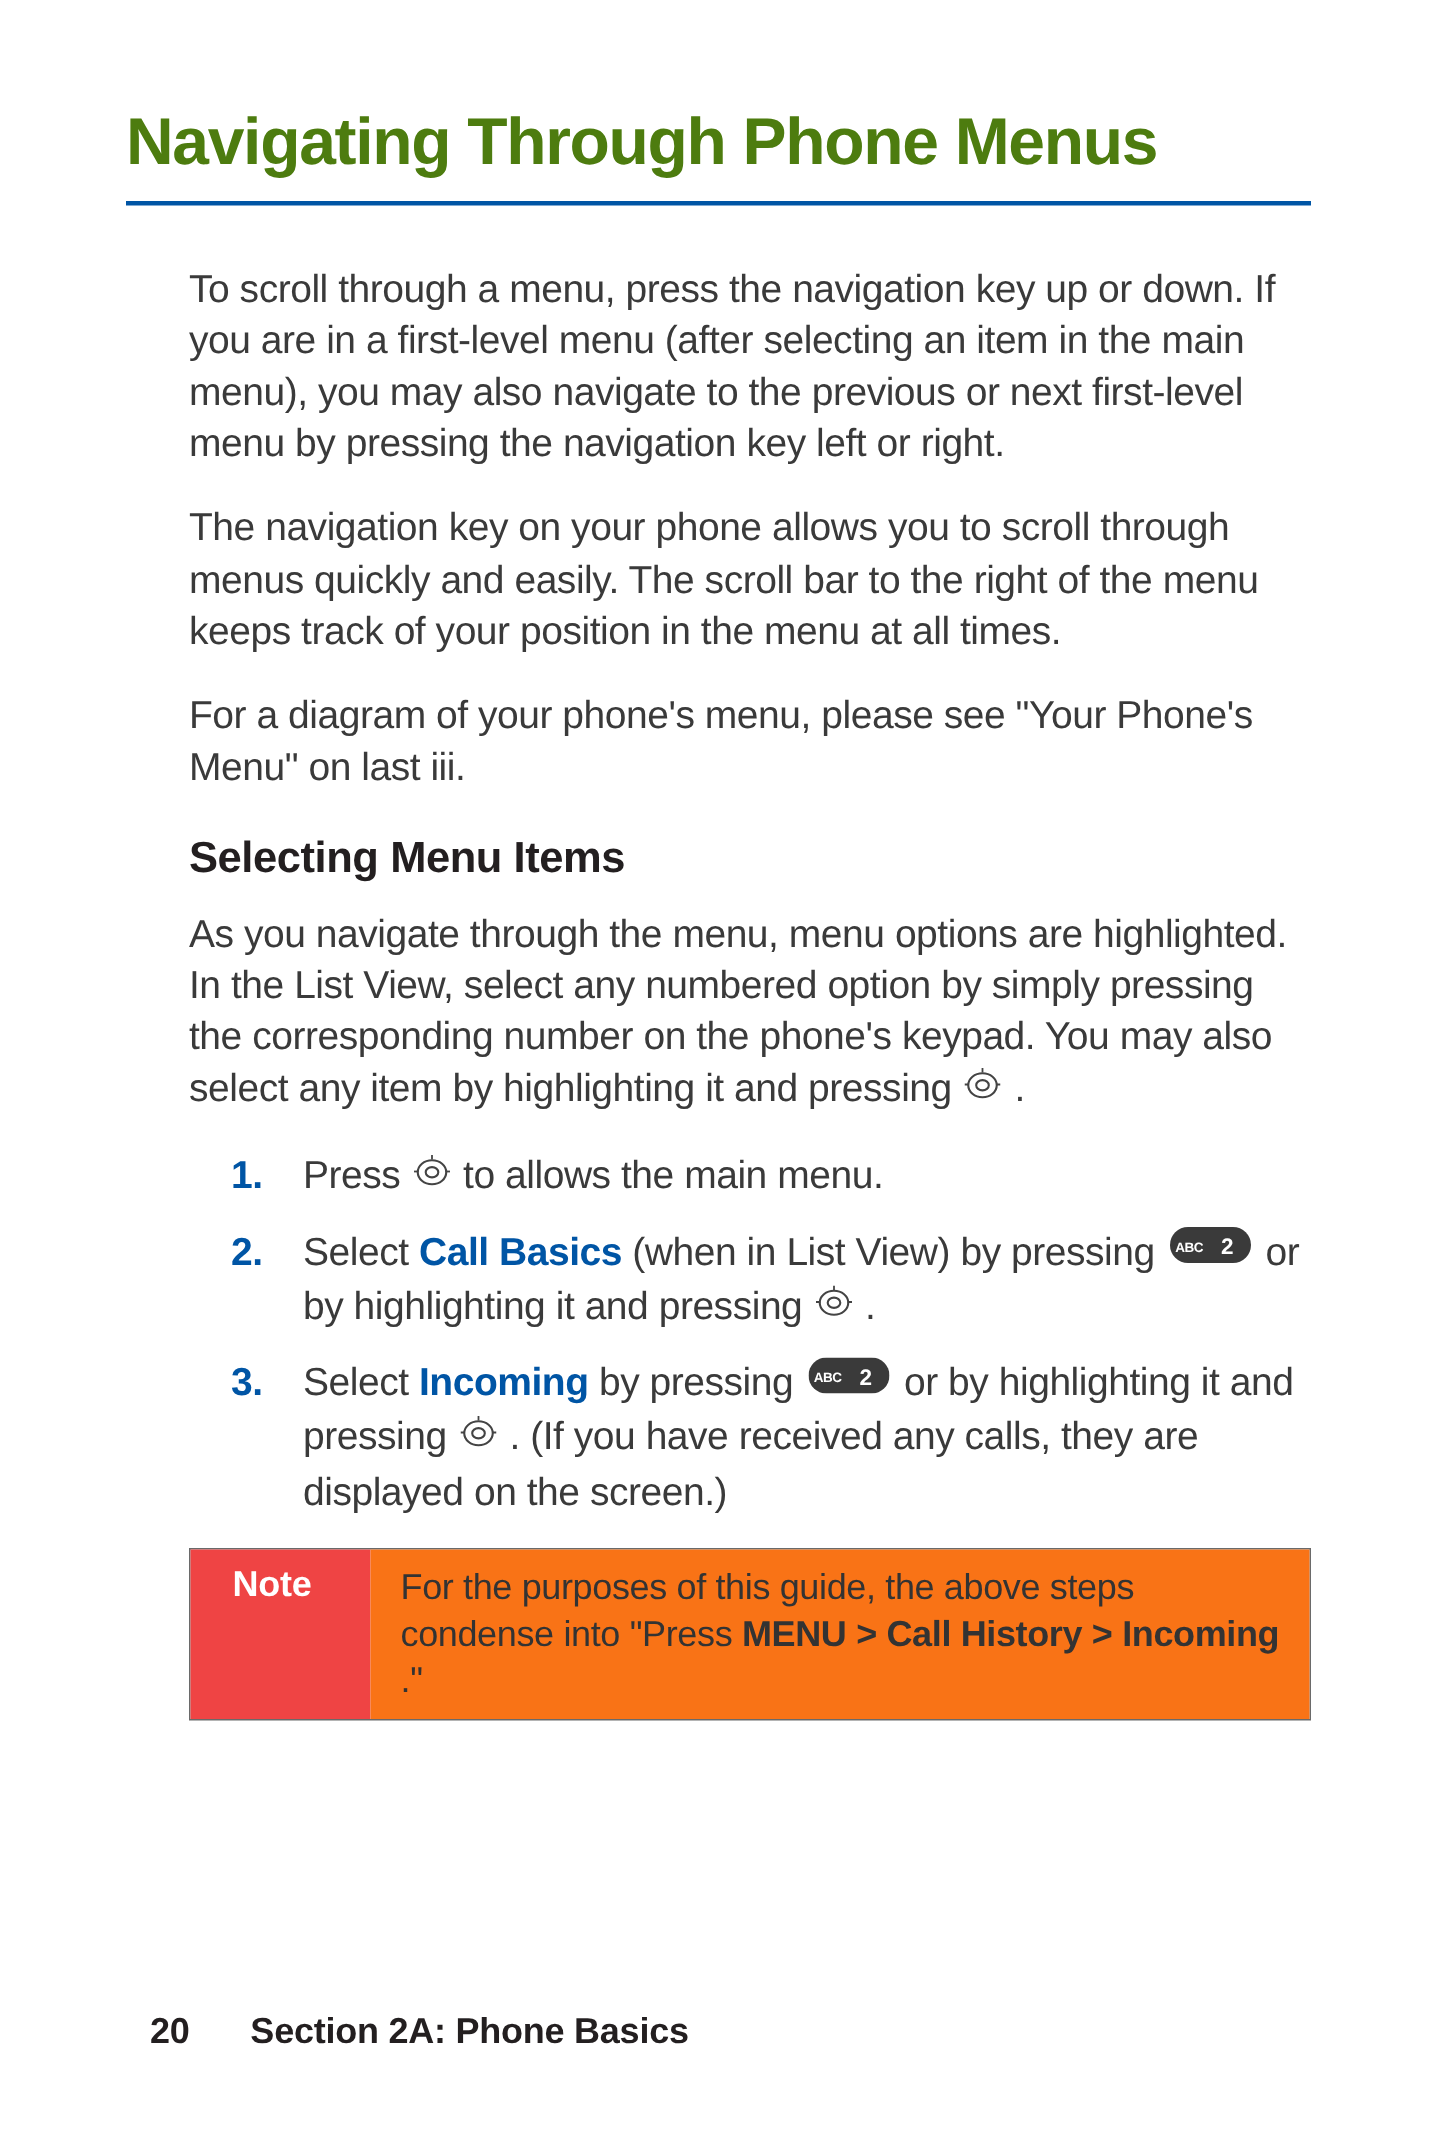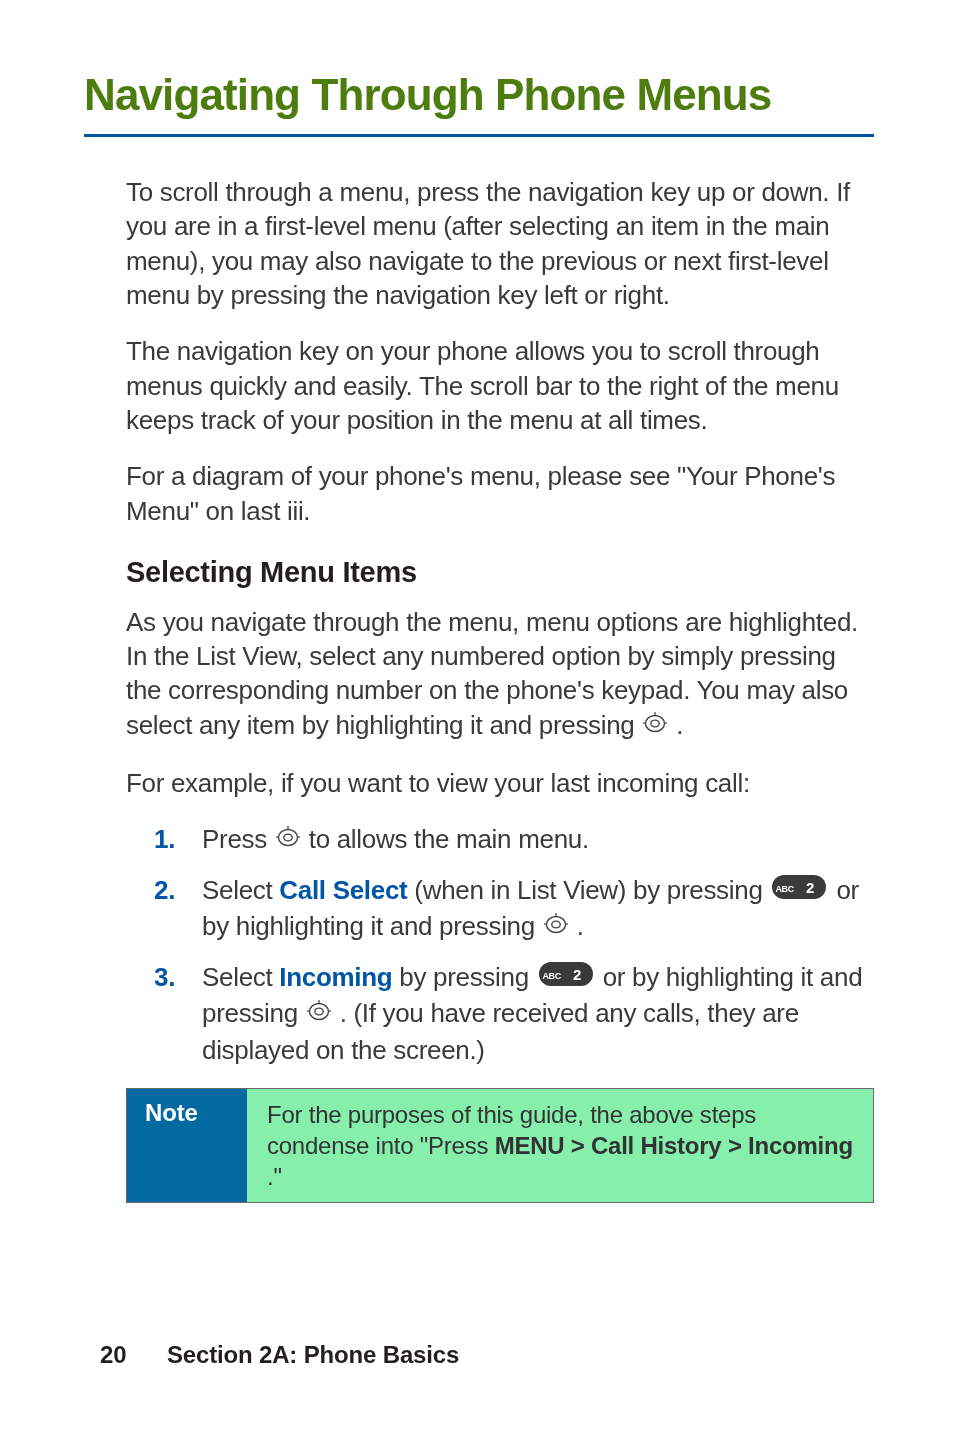--- a/index.html
+++ b/index.html
@@ -90,33 +90,33 @@
 
   
   .note-box {
     display: flex;
     border: 1px solid #6a6a6a;
     margin-left: 0;
     margin-top: 20px;
     width: 100%;
   }
   .note-label {
-    background: #0369a1;
+    background: #ef4444;
     color: #fff;
     font-weight: 700;
     font-size: 24px;
-    padding: 10px 18px;
+    padding: 10px 28px;
     width: 120px;
     flex: 0 0 120px;
     font-stretch: condensed;
     display: flex;
     align-items: flex-start;
   }
   .note-body {
-    background: #86efac;
+    background: #f97316;
     color: #333;
     font-size: 24px;
     line-height: 1.3;
     padding: 10px 16px 10px 20px;
     flex: 1;
     font-stretch: condensed;
     letter-spacing: -0.01em;
   }
   .note-body b { font-weight: 700; }
 
@@ -156,21 +156,20 @@
             <line x1="0" y1="11" x2="3" y2="11"></line>
             <line x1="21" y1="11" x2="24" y2="11"></line>
           </g>
           <ellipse cx="12" cy="11.5" rx="9.5" ry="8" fill="none" stroke="#444" stroke-width="1.4"></ellipse>
           <ellipse cx="12" cy="11.5" rx="4.2" ry="3.4" fill="none" stroke="#444" stroke-width="1.4"></ellipse>
         </svg>
       </span>
       <span> .</span>
     </p>
 
-    <p class="body">For example, if you want to view your last incoming call:</p>
 
     <ol class="steps">
 
       <li>
         <span class="step-num">1.</span>
         <span class="step-text">
           <span>Press </span>
           <span class="nav-icon">
             <svg width="24" height="22" viewBox="0 0 24 22">
               <g stroke="#444" stroke-width="1.2" fill="none">
@@ -183,21 +182,21 @@
             </svg>
           </span>
           <span> to allows the main menu.</span>
         </span>
       </li>
 
       <li>
         <span class="step-num">2.</span>
         <span class="step-text">
           <span>Select </span>
-          <span class="blue-bold">Call Select</span>
+          <span class="blue-bold">Call Basics</span>
           <span> (when in List View) by pressing </span>
           <span class="key-icon">
             <svg width="54" height="24" viewBox="0 0 54 24">
               <rect x="0" y="0" width="54" height="24" rx="12" ry="12" fill="#3a3a3a"></rect>
               <text x="22" y="16.5" font-family="Arial" font-size="9" fill="#fff" text-anchor="end" font-weight="700">ABC</text>
               <text x="38" y="18" font-family="Arial" font-size="15" fill="#fff" text-anchor="middle" font-weight="700">2</text>
             </svg>
           </span>
           <span>  or by highlighting it and pressing </span>
           <span class="nav-icon">

